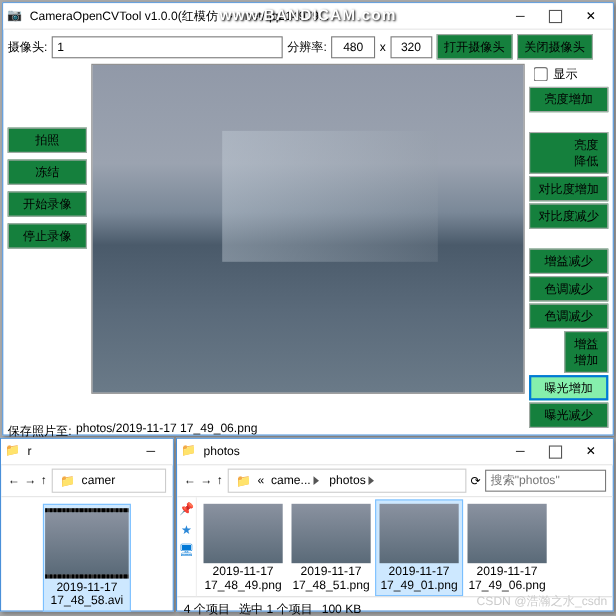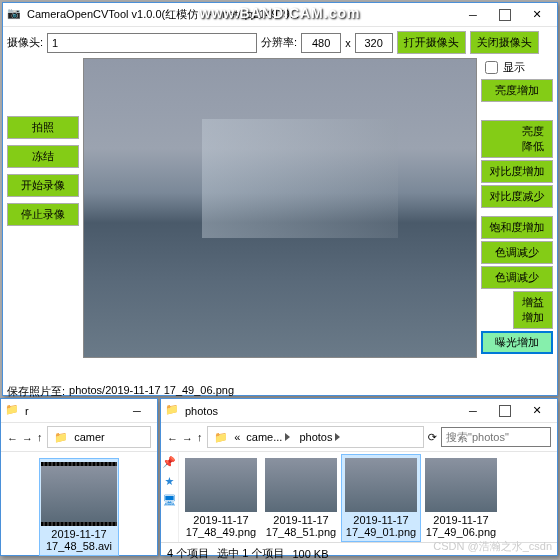--- a/index.html
+++ b/index.html
@@ -2,21 +2,21 @@
 <html><head>
 <meta charset="utf-8">
 <style>
 * { box-sizing: border-box; font-family: "Microsoft YaHei", sans-serif; font-size: 11px; }
 body { margin: 0; background: #aaa; width: 560px; height: 560px; position: relative; }
 .win { position: absolute; background: #fff; border: 1px solid #4a90d9; box-shadow: 2px 2px 4px rgba(0,0,0,0.3); }
 .titlebar { height: 24px; background: #fff; display: flex; align-items: center; padding: 0 4px; border-bottom: 1px solid #e5e5e5; }
 .titlebar .icon { width: 16px; height: 16px; margin-right: 4px; }
 .titlebar .title { flex: 1; overflow: hidden; white-space: nowrap; text-overflow: ellipsis; }
 .titlebar .wbtn { width: 32px; height: 20px; display: flex; align-items: center; justify-content: center; }
-.btn { background: #84cc16; border: 1px solid #adadad; padding: 3px 6px; text-align: center; cursor: pointer; }
+.btn { background: #15803d; border: 1px solid #adadad; padding: 3px 6px; text-align: center; cursor: pointer; }
 .btn.sel { background: #86efac; border: 2px solid #0078d7; padding: 2px 5px; }
 input[type=text] { border: 1px solid #7a7a7a; padding: 2px 4px; height: 20px; }
 .watermark { position: absolute; top: 2px; left: 50%; transform: translateX(-50%); color: #fff; font-weight: bold; font-size: 14px; text-shadow: 1px 1px 2px #000; z-index: 10; letter-spacing: 1px; }
 .preview { background: linear-gradient(180deg, #9199a8 0%, #9ba3b0 30%, #7a8898 45%, #4a5a6a 55%, #5a6a7a 75%, #6a7a88 100%); position: relative; }
 .preview::after { content:""; position:absolute; top:20%; left:30%; width:50%; height:40%; background: linear-gradient(90deg, rgba(200,210,220,0.4), rgba(150,160,170,0.2)); }
 .thumb { width: 72px; height: 54px; background: linear-gradient(180deg,#8a92a0,#5a6a78); display: inline-block; }
 .film { background: repeating-linear-gradient(90deg,#000,#000 2px,#333 2px,#333 4px); }
 .exp-toolbar { display: flex; align-items: center; gap: 4px; padding: 3px 6px; border-bottom: 1px solid #e5e5e5; }
 .crumb { display: flex; align-items: center; flex: 1; border: 1px solid #ccc; height: 22px; padding: 0 4px; background: #fff; }
 .crumb span { padding: 0 3px; }
@@ -67,26 +67,27 @@
 
     <div style="width:72px; display:flex; flex-direction:column; gap:2px;">
       <label style="display:flex;align-items:center;gap:2px">
           <input type="checkbox" style="">
           <span>显示</span>
         </label>
       <div id="right-buttons">
           <div class="btn" style="margin-bottom: 18px;">亮度增加</div>
           <div class="btn" style="margin-bottom: 2px; padding-left: 38px;">亮度降低</div>
           <div class="btn" style="margin-bottom: 2px;">对比度增加</div>
-          <div class="btn" style="margin-bottom: 8px;">对比度减少</div>
-          <div class="btn" style="margin-bottom: 2px;">饱和度增加</div>
+          <div class="btn" style="margin-bottom: 18px;">对比度减少</div>
+          <div class="btn" style="margin-bottom: 2px;">增益减少</div>
           <div class="btn" style="margin-bottom: 2px;">色调减少</div>
           <div class="btn" style="margin-bottom: 2px;">色调减少</div>
           <div class="btn" style="margin-bottom: 2px; margin-left: 32px;">增益增加</div>
           <div class="btn sel" style="margin-bottom: 2px;">曝光增加</div>
+          <div class="btn" style="margin-bottom: 2px;">曝光减少</div>
         </div>
     </div>
   </div>
 
   <div style="padding:4px; display:flex; gap:4px;">
     <span>保存照片至:</span>
     <span>photos/2019-11-17 17_49_06.png</span>
   </div>
 </div>
 

